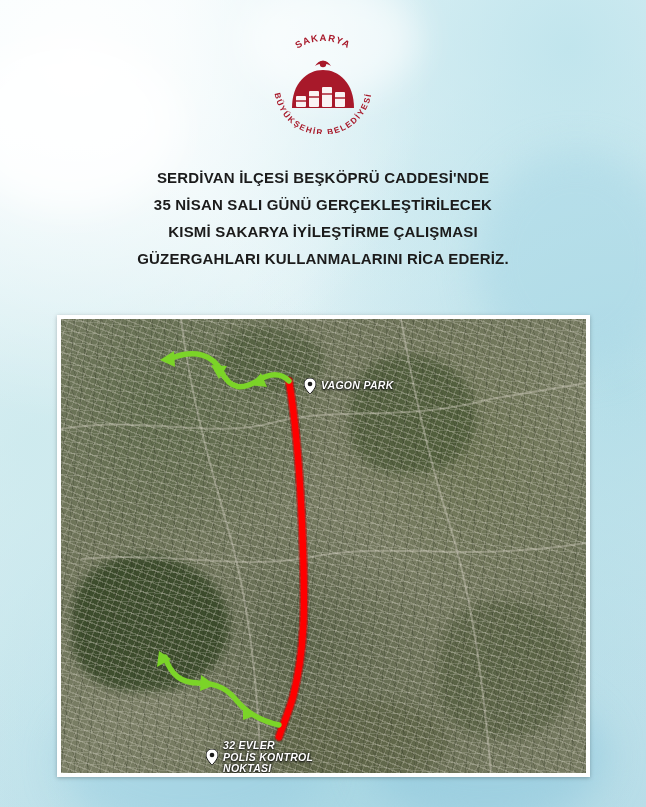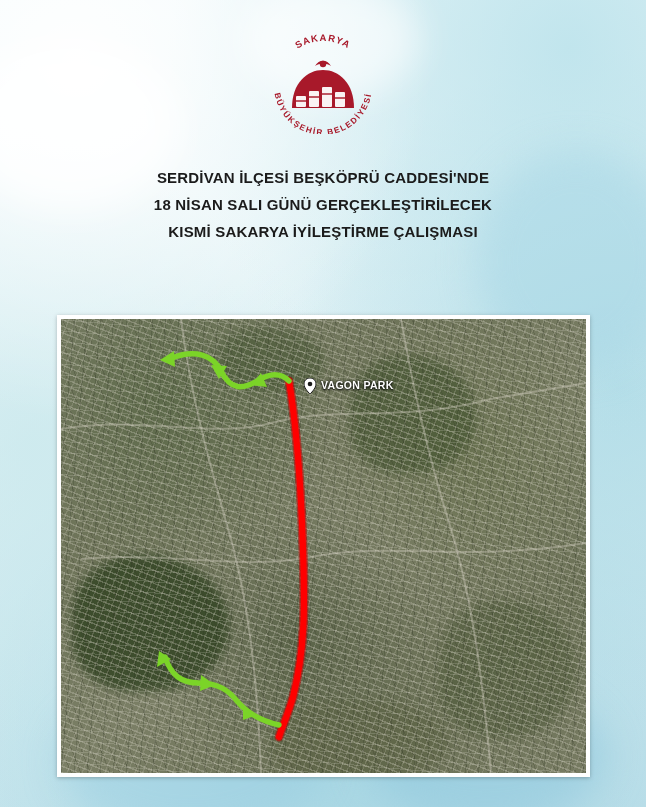--- a/index.html
+++ b/index.html
@@ -134,20 +134,21 @@
     position: absolute;
     display: flex;
     align-items: center;
     gap: 5px;
     color: #ffffff;
     font-weight: bold;
     font-size: 10.5px;
     letter-spacing: 0.3px;
     text-shadow: 0 1px 2px rgba(0,0,0,0.9), 0 0 3px rgba(0,0,0,0.9);
     white-space: nowrap;
+    font-style: italic;
   }
   .map-label .txt { line-height: 11.5px; }
   .label-vagon { left: 243px; top: 59px; }
   .label-polis { left: 145px; top: 421px; }
   .label-polis .txt { text-align: left; }
 
   .pin svg { display: block; }
 </style>
 </head>
 <body>
@@ -191,22 +192,23 @@
           </g>
           <path d="M -8 -26 C -4 -33 4 -33 8 -26 C 4 -29 -4 -29 -8 -26 Z" fill="#a8192a"></path>
           <circle cx="0" cy="-28" r="3.2" fill="#a8192a"></circle>
         </g>
       </svg>
     </div>
   </div>
 
   <div class="headline">
     <span class="line">SERDİVAN İLÇESİ BEŞKÖPRÜ CADDESİ'NDE</span>
-    <span class="line">18 NİSAN SALI GÜNÜ GERÇEKLEŞTİRİLECEK</span>
+    <span class="line">35 NİSAN SALI GÜNÜ GERÇEKLEŞTİRİLECEK</span>
     <span class="line">KISMİ SAKARYA İYİLEŞTİRME ÇALIŞMASI</span>
+    <span class="line">GÜZERGAHLARI KULLANMALARINI RİCA EDERİZ.</span>
   </div>
 
   <div class="map-frame">
     <div class="map">
       <div class="green-area g3"></div>
       <div class="green-area g2"></div>
       <div class="green-area g1"></div>
       <div class="green-area g4"></div>
       <div class="green-area g5"></div>
       <div class="tex"></div>
@@ -242,16 +244,29 @@
       <div class="map-label label-vagon">
         <span class="pin">
           <svg width="12" height="16" viewBox="0 0 12 16" xmlns="http://www.w3.org/2000/svg">
             <path d="M6 0 C2.7 0 0 2.7 0 6 C0 10.5 6 16 6 16 C6 16 12 10.5 12 6 C12 2.7 9.3 0 6 0 Z" fill="#ffffff" stroke="#1a1a1a" stroke-width="1"></path>
             <circle cx="6" cy="6" r="2.3" fill="#1a1a1a"></circle>
           </svg>
         </span>
         <span class="txt">VAGON PARK</span>
       </div>
 
+      <div class="map-label label-polis">
+        <span class="pin">
+          <svg width="12" height="16" viewBox="0 0 12 16" xmlns="http://www.w3.org/2000/svg">
+            <path d="M6 0 C2.7 0 0 2.7 0 6 C0 10.5 6 16 6 16 C6 16 12 10.5 12 6 C12 2.7 9.3 0 6 0 Z" fill="#ffffff" stroke="#1a1a1a" stroke-width="1"></path>
+            <circle cx="6" cy="6" r="2.3" fill="#1a1a1a"></circle>
+          </svg>
+        </span>
+        <span>
+          <span class="txt" style="display:block">32 EVLER</span>
+          <span class="txt" style="display:block">POLİS KONTROL</span>
+          <span class="txt" style="display:block">NOKTASI</span>
+        </span>
+      </div>
 
     </div>
   </div>
 </div>
 
 </body></html>

